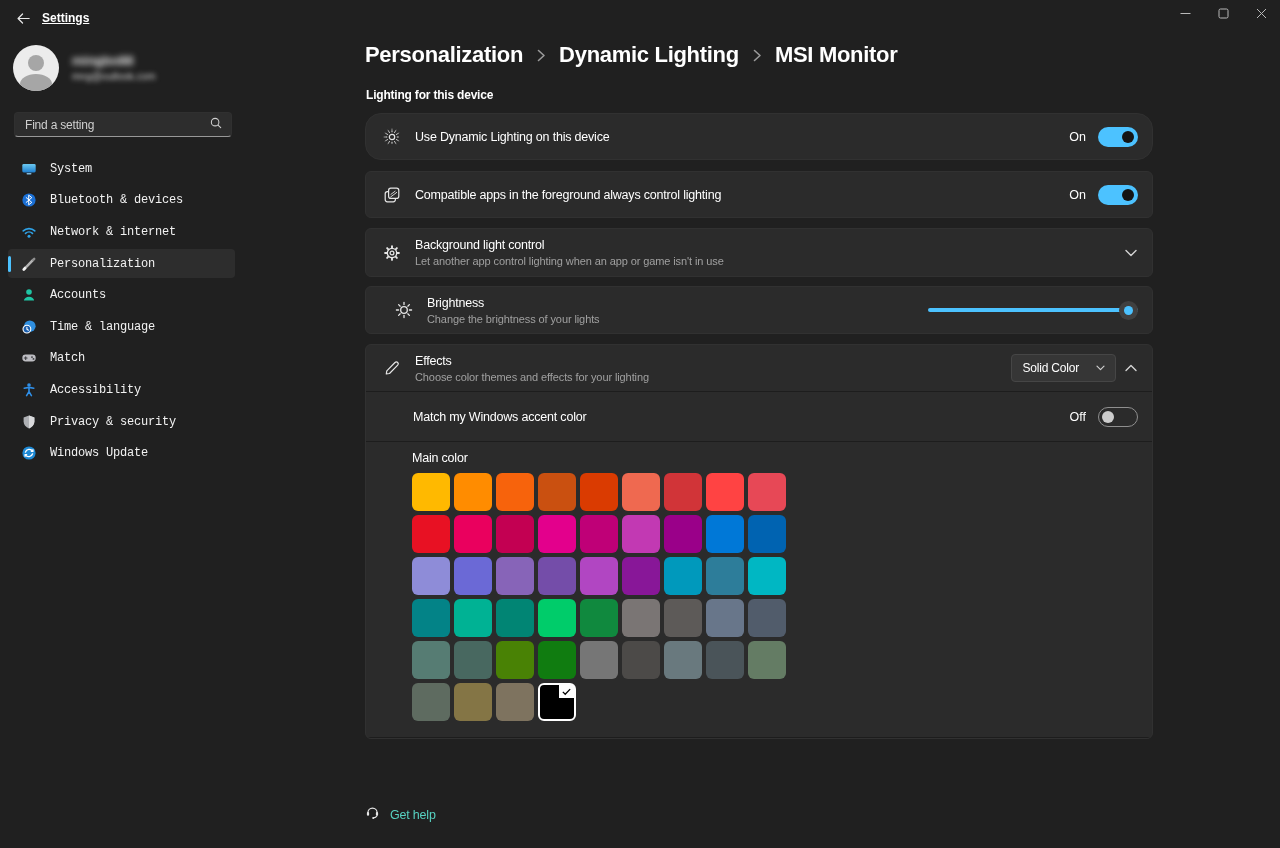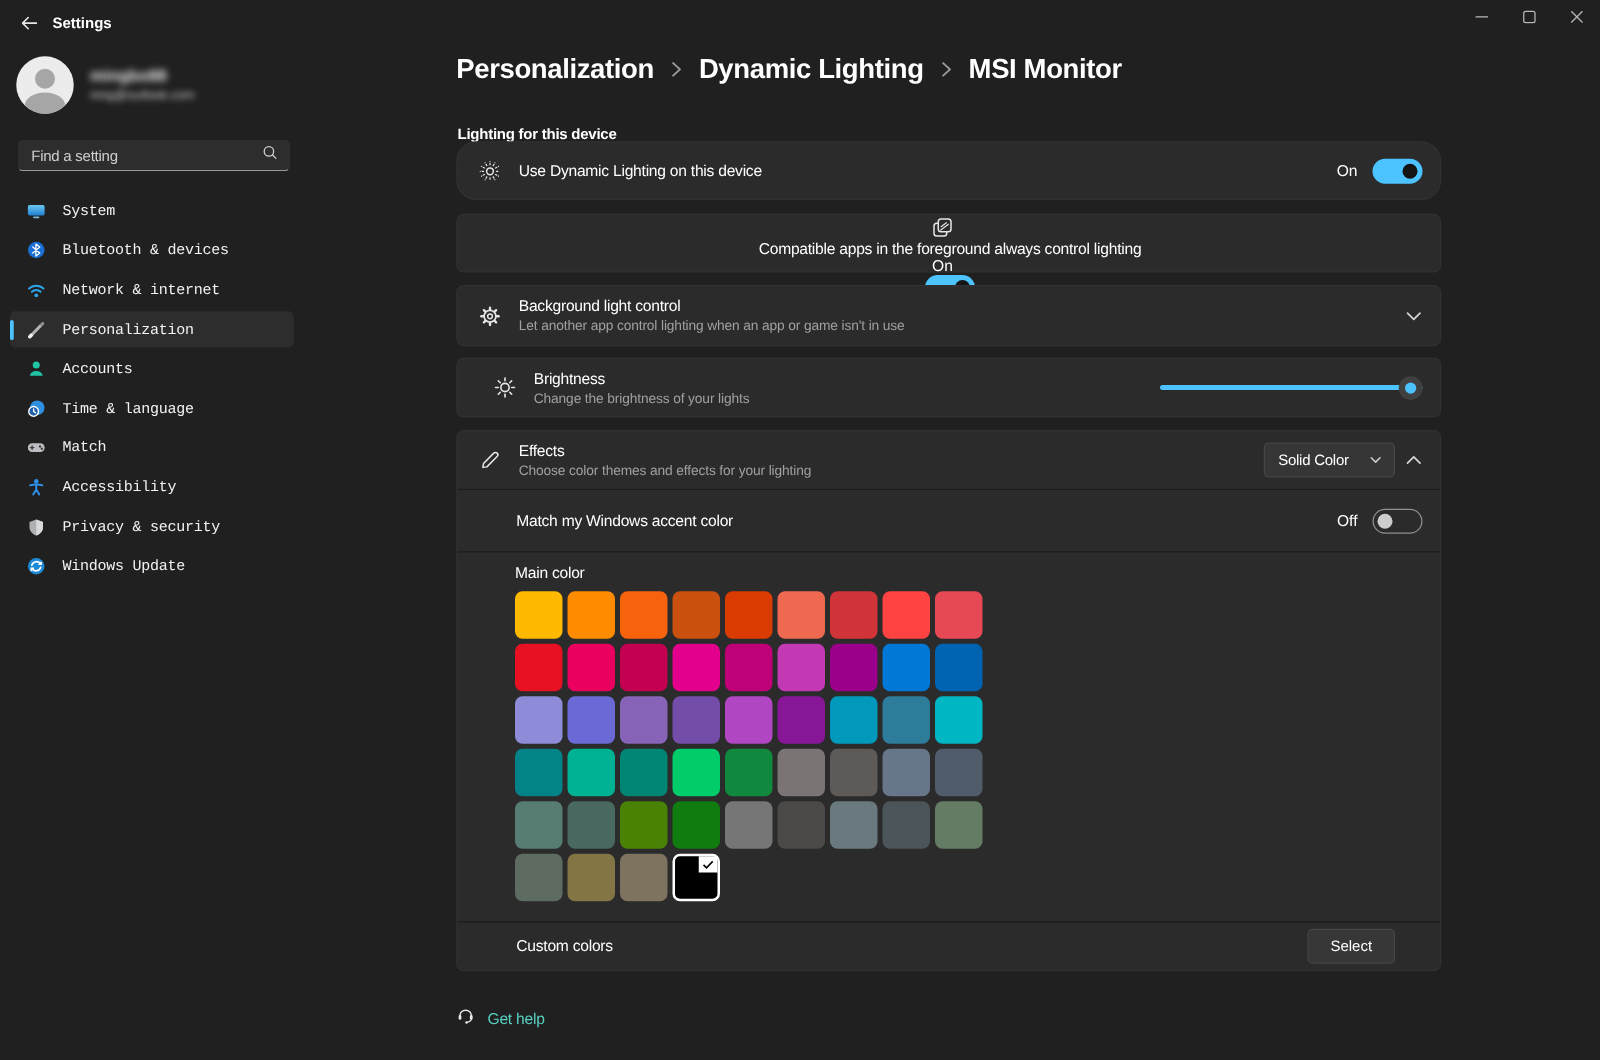--- a/index.html
+++ b/index.html
@@ -1,21 +1,21 @@
 <!DOCTYPE html>
 <html><head>
 <meta charset="utf-8">
 <style>
   * { margin:0; padding:0; box-sizing:border-box; }
   html,body { width:1280px; height:848px; background:#202020; font-family:"Liberation Sans",sans-serif; color:#fff; overflow:hidden; }
   #app { position:relative; width:1280px; height:848px; }
 
   
   .back-btn { position:absolute; left:12px; top:8px; width:22px; height:20px; display:flex; align-items:center; justify-content:center; }
-  .app-title { position:absolute; left:42px; top:11px; font-size:12px; font-weight:bold; letter-spacing:0; }
+  .app-title { position:absolute; left:42px; top:11px; font-size:12px; font-weight:bold; letter-spacing:0;text-decoration:underline; }
   .win-controls { position:absolute; right:0; top:0; display:flex; }
   .win-btn { width:38px; height:26px; display:flex; align-items:center; justify-content:center; }
 
   
   .avatar { position:absolute; left:13px; top:45px; width:46px; height:46px; border-radius:50%; background:#ececec; overflow:hidden; }
   .avatar .head { position:absolute; left:15px; top:10px; width:16px; height:16px; border-radius:50%; background:#a6a6a6; }
   .avatar .body { position:absolute; left:7px; top:29px; width:32px; height:20px; border-radius:50%; background:#a6a6a6; }
   .user-name { position:absolute; left:72px; top:53px; font-size:13px; font-weight:bold; filter:blur(3px); color:#e8e8e8; }
   .user-email { position:absolute; left:72px; top:71px; font-size:10px; filter:blur(2.5px); color:#cfcfcf; }
 
@@ -26,21 +26,21 @@
   .nav-item { position:relative; height:29.6px; margin-bottom:2px; border-radius:4px; display:flex; align-items:center; padding-left:13px;font-family:Liberation Mono, monospace; }
   .nav-item.selected { background:#2d2d2d; }
   .accent-bar { position:absolute; left:0; top:7px; width:3px; height:16px; border-radius:2px; background:#4cc2ff; }
   .nav-icon { width:16px; height:16px; margin-right:13px; flex:none; }
   .nav-icon svg { width:16px; height:16px; display:block; }
   .nav-label { font-size:12px; letter-spacing:-0.2px; color:#f2f2f2; }
 
   
   .breadcrumb { position:absolute; left:365px; top:42px; display:flex; align-items:center; gap:13px; font-size:22px; font-weight:bold; letter-spacing:-0.3px; }
   .crumb-sep svg { display:block; }
-  .section-label { position:absolute; left:366px; top:88px; font-size:12px; font-weight:bold; letter-spacing:-0.2px;margin-top:12px; }
+  .section-label { position:absolute; left:366px; top:88px; font-size:12px; font-weight:bold; letter-spacing:-0.2px; }
 
   .card { position:absolute; left:365px; width:788px; background:#2b2b2b; border:1px solid #313131; border-radius:6px; display:flex; align-items:center; padding:0 14px 0 16px; }
   .card-ic { width:20px; height:20px; margin-right:13px; flex:none; }
   .card-ic svg { width:20px; height:20px; display:block; }
   .texts { display:flex; flex-direction:column; gap:3px; }
   .c-title { font-size:12.5px; letter-spacing:-0.2px; color:#fff; }
   .c-sub { font-size:11px; letter-spacing:-0.1px; color:#a0a0a0; }
   .spacer { flex:1; }
   .state-label { font-size:12.5px; color:#fff; margin-right:12px; }
   .toggle { width:40px; height:20px; border-radius:10px; position:relative; flex:none; }
@@ -270,21 +270,21 @@
     <div class="texts">
         <div class="c-title">Use Dynamic Lighting on this device</div>
       </div>
     <div class="spacer"></div>
     <span class="state-label">On</span>
     <div class="toggle on">
         <div class="knob"></div>
       </div>
   </div>
 
-  <div class="card" style="top:171px;height:47px;flex-direction:column;">
+  <div class="card" style="top:171px;height:47px;">
     <span class="card-ic">
         <svg viewBox="0 0 20 20">
           <rect x="3.2" y="6.6" width="10.2" height="10.2" rx="2.2" stroke="#e6e6e6" stroke-width="1.2" fill="none"></rect>
           <rect x="6.6" y="3.2" width="10.2" height="10.2" rx="2.2" stroke="#e6e6e6" stroke-width="1.2" fill="#2b2b2b"></rect>
           <path d="M8.6 9.6 L13.4 6 M8.3 12.2 L15 7.2" stroke="#e6e6e6" stroke-width="0.9"></path>
         </svg>
       </span>
     <div class="texts">
         <div class="c-title">Compatible apps in the foreground always control lighting</div>
       </div>
@@ -453,25 +453,20 @@
               <span class="check">
                 <svg viewBox="0 0 12 12" width="11" height="11">
                   <path d="M2 6.4 L4.6 9 L10 3.4" stroke="#000" stroke-width="1.4" fill="none"></path>
                 </svg>
               </span>
             </div>
           </div>
         </div>
     </div>
     <div class="g-sep"></div>
-    <div class="grow row-custom">
-      <div class="c-title">Custom colors</div>
-      <div class="spacer"></div>
-      <div class="select-btn">Select</div>
-    </div>
   </div>
 
   <div class="gethelp">
     <span><svg width="17" height="17" viewBox="0 0 17 17">
           <path d="M3.9 8.7 a4.6 4.6 0 0 1 9.2 0" stroke="#e8e8e8" stroke-width="1.2" fill="none" stroke-linecap="round"></path>
           <rect x="2.9" y="8" width="2.2" height="3.8" rx="1.1" fill="#e8e8e8"></rect>
           <rect x="11.9" y="8" width="2.2" height="3.8" rx="1.1" fill="#e8e8e8"></rect>
           <path d="M13 11.8 a4.2 4.2 0 0 1 -3.4 2.1" stroke="#e8e8e8" stroke-width="1.2" fill="none" stroke-linecap="round"></path>
           <circle cx="9.2" cy="14" r="1" fill="#e8e8e8"></circle>
         </svg></span>

